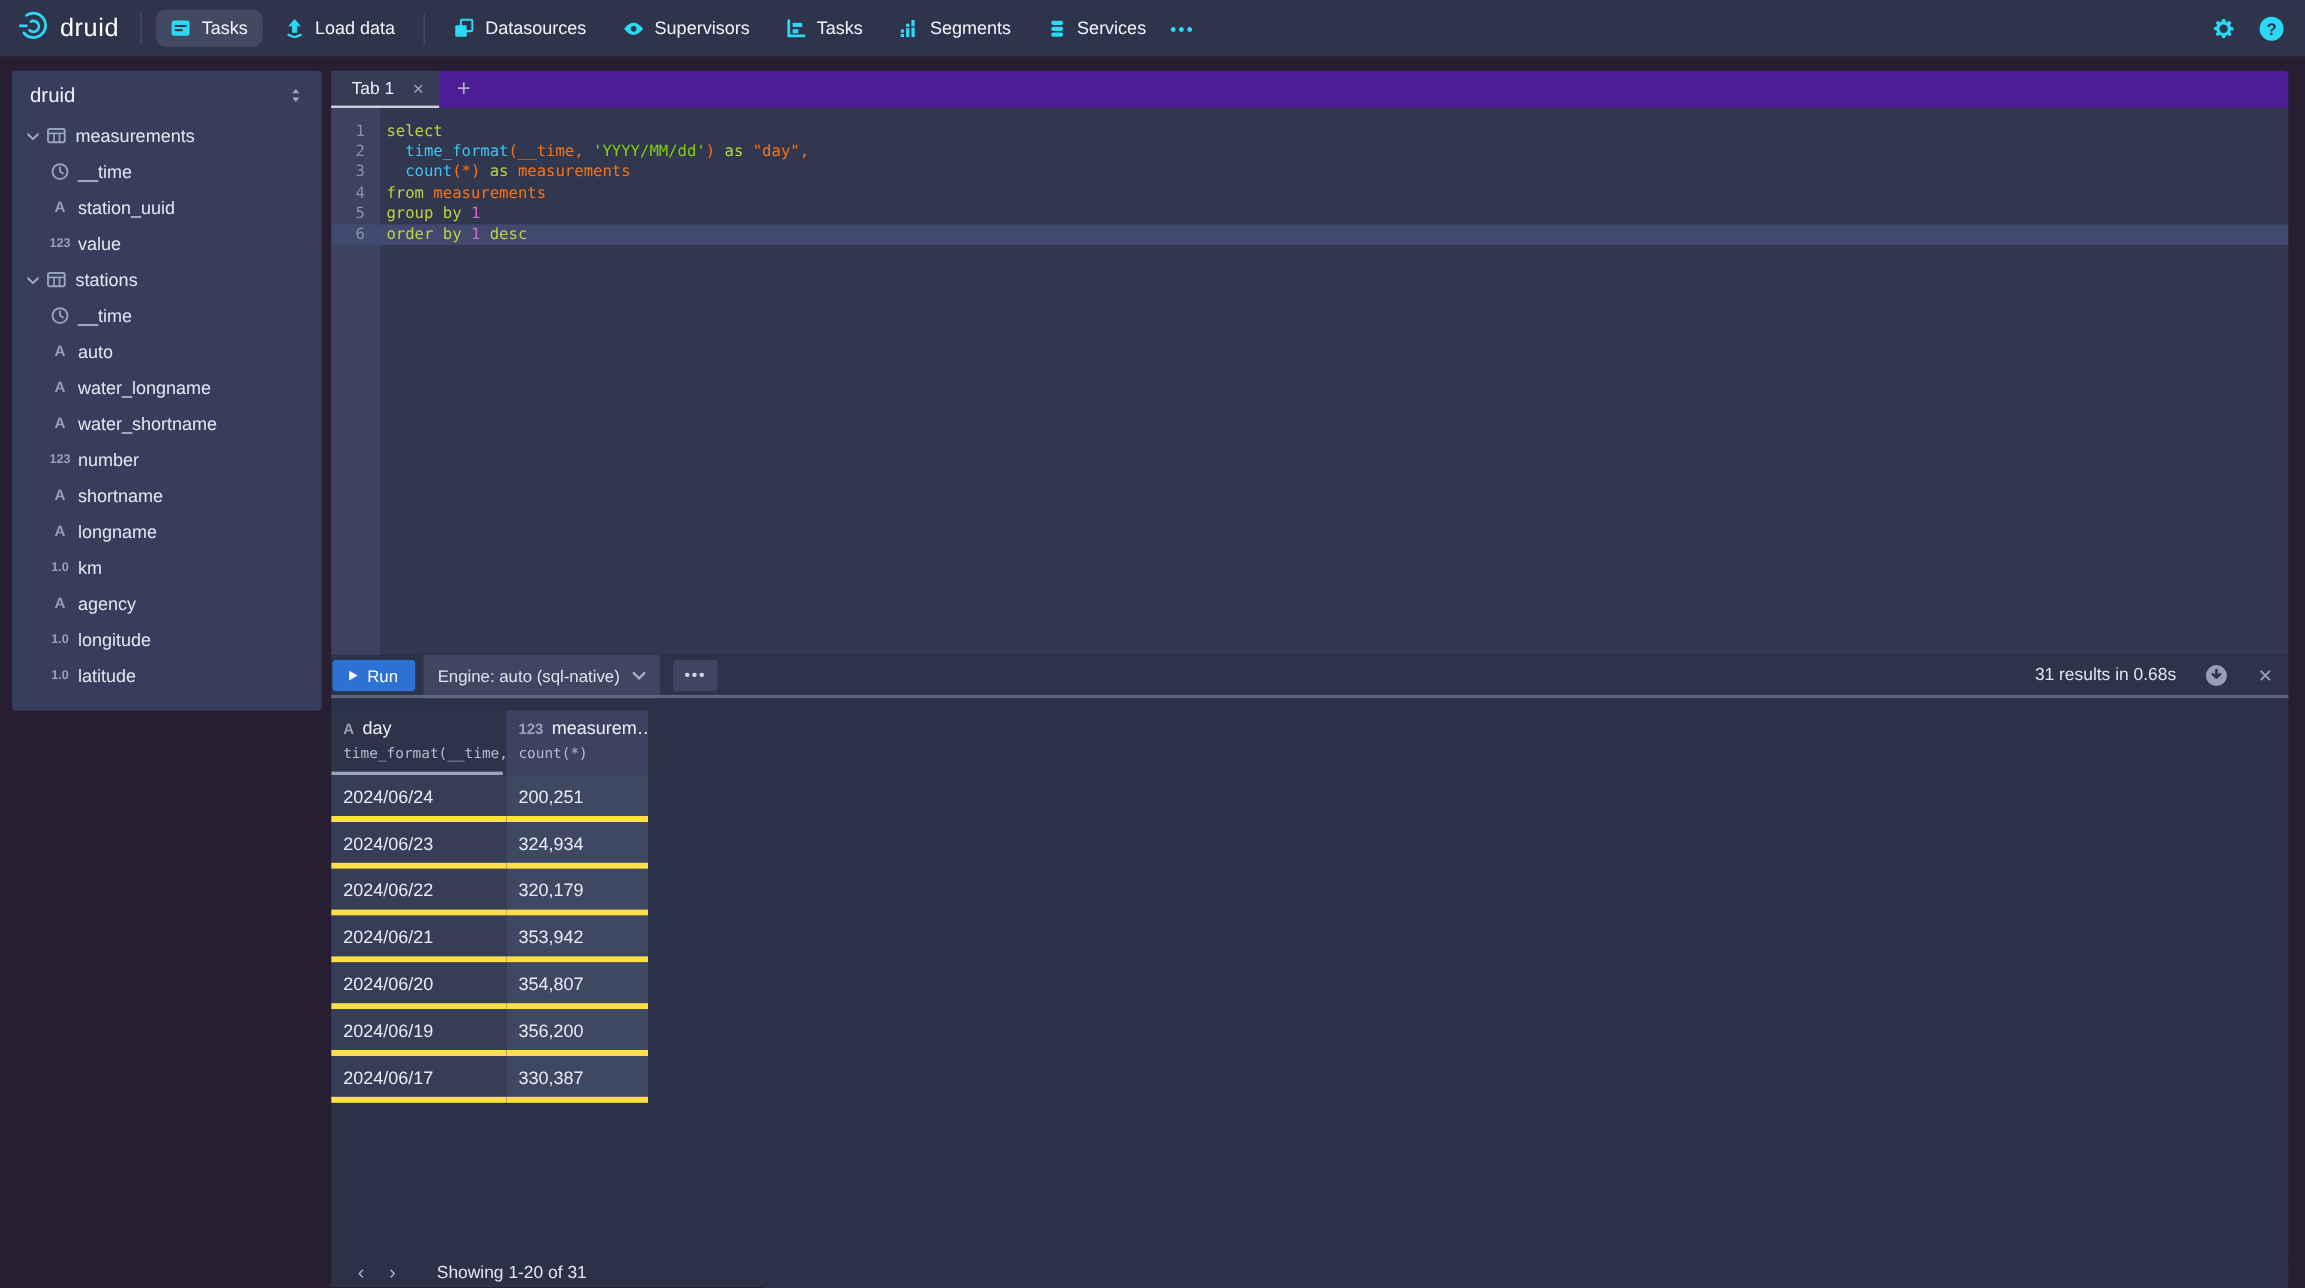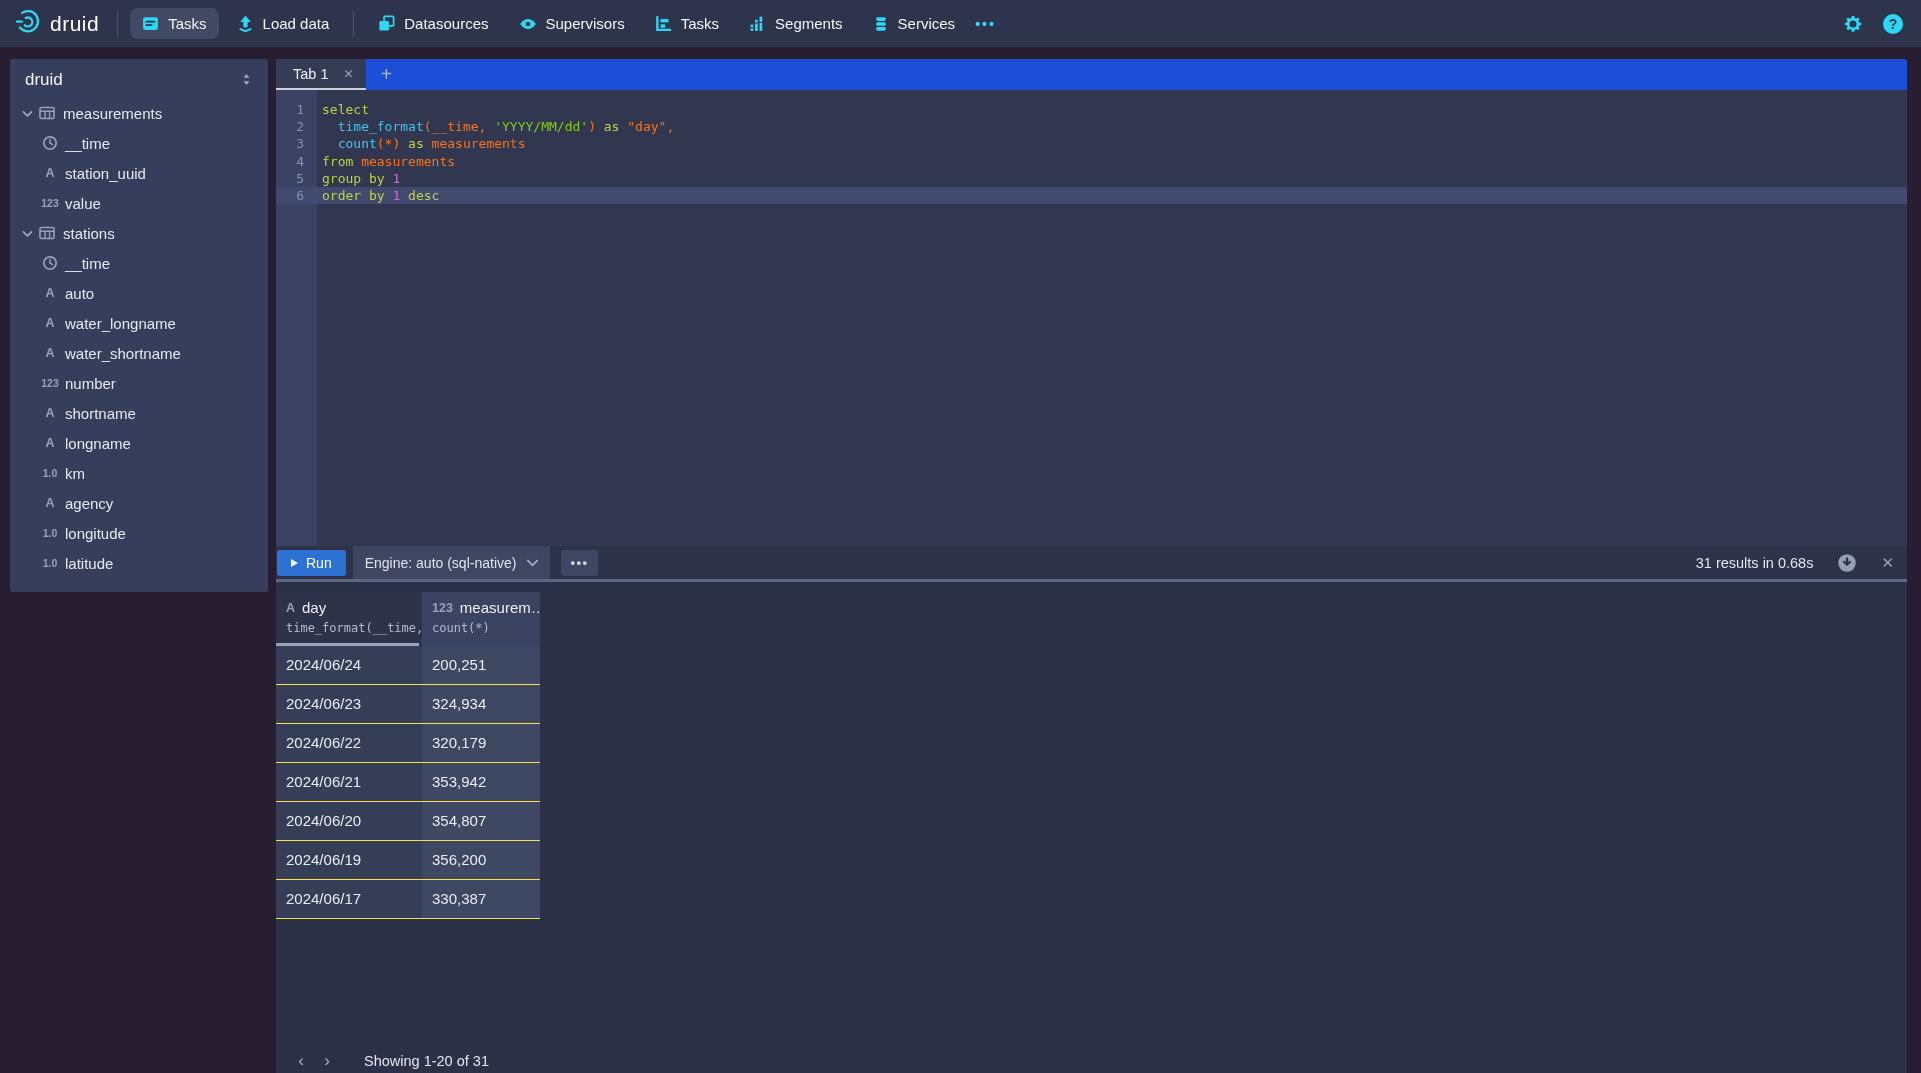--- a/index.html
+++ b/index.html
@@ -33,21 +33,21 @@
   .tree-row.table .tbl{width:17px;display:flex;justify-content:center;margin-right:7px;}
   .tree-row.leaf{padding-left:30px;}
   .ticon-box{width:20px;display:flex;justify-content:center;align-items:center;margin-right:4px;}
   .ticon{color:#97a1b8;font-weight:bold;font-size:12.5px;font-family:"Liberation Sans",sans-serif;}
   .ticon.sm{font-size:10.5px;}
   .tree-row .label{margin-left:1px;}
 
   
   .query-panel{position:absolute;left:276px;top:12px;right:14px;bottom:0;display:flex;flex-direction:column;}
 
-  .tab-bar{height:31px;background:#1d4ed8;border-radius:3px 3px 0 0;display:flex;align-items:stretch;}
+  .tab-bar{height:31px;background:#4c1d95;border-radius:3px 3px 0 0;display:flex;align-items:stretch;}
   .tab{display:flex;align-items:center;background:#353c56;padding:0 12px 0 17px;border-bottom:2px solid #ccd1dd;color:#eef1f7;font-size:14.5px;box-sizing:border-box;cursor:pointer;}
   .tab-close{margin-left:15px;color:#9aa3b7;font-size:12px;cursor:pointer;}
   .tab-add{display:flex;align-items:center;margin-left:15px;color:#a6aec2;font-size:20px;cursor:pointer;}
 
   .editor{flex:1;position:relative;background:#30374f;font-family:"DejaVu Sans Mono",monospace;font-size:13px;overflow:hidden;cursor:text;}
   .gutter-bg{position:absolute;left:0;top:0;bottom:0;width:41px;background:#3b4262;}
   .code-area{position:relative;padding-top:11px;}
   .code-row{display:flex;height:17.2px;line-height:17.2px;}
   .code-row .gut{width:41px;padding-right:13px;box-sizing:border-box;text-align:right;color:#8893ab;}
   .code-row .line{padding-left:5px;white-space:pre;flex:1;color:#e6eaf2;}
@@ -72,21 +72,21 @@
 
   .results{flex:1;background:#2b3146;padding-top:10px;overflow:hidden;}
   .rt-header{display:flex;}
   .rt-hcell{box-sizing:border-box;padding:7px 0 0 10px;position:relative;height:54px;cursor:pointer;overflow:hidden;}
   .c0{width:146px;}.c1{width:118px;}
   .h0{background:#2d3349;}.h1{background:#3b4360;}
   .rt-name{display:flex;align-items:center;gap:7px;color:#eef1f7;font-size:15px;white-space:nowrap;}
   .rt-sub{font-family:"DejaVu Sans Mono",monospace;font-size:12px;color:#b3bccf;margin-top:5px;white-space:nowrap;}
   .sort-bar{position:absolute;left:0;right:3px;bottom:0;height:3px;background:#9aa4b8;}
   .rt-row{display:flex;height:39px;}
-  .rt-cell{box-sizing:border-box;padding-left:10px;line-height:38px;font-size:15px;color:#e8ecf4;border-bottom:1px solid #fde047;white-space:nowrap;overflow:hidden;}
+  .rt-cell{box-sizing:border-box;padding-left:10px;line-height:38px;font-size:15px;color:#e8ecf4;border-bottom:5px solid #fde047;white-space:nowrap;overflow:hidden;}
   .d0{background:#363d57;}.d1{background:#3f4862;}
 
   .pagination{height:25px;background:#2c3147;display:flex;align-items:center;padding-left:12px;}
   .pg-btn{color:#a9b2c6;font-size:17px;width:26px;text-align:center;cursor:pointer;line-height:25px;}
   .pg-text{margin-left:24px;color:#e2e6f0;font-size:14.5px;}
 </style>
 </head>
 <body>
 
 <div class="app">

